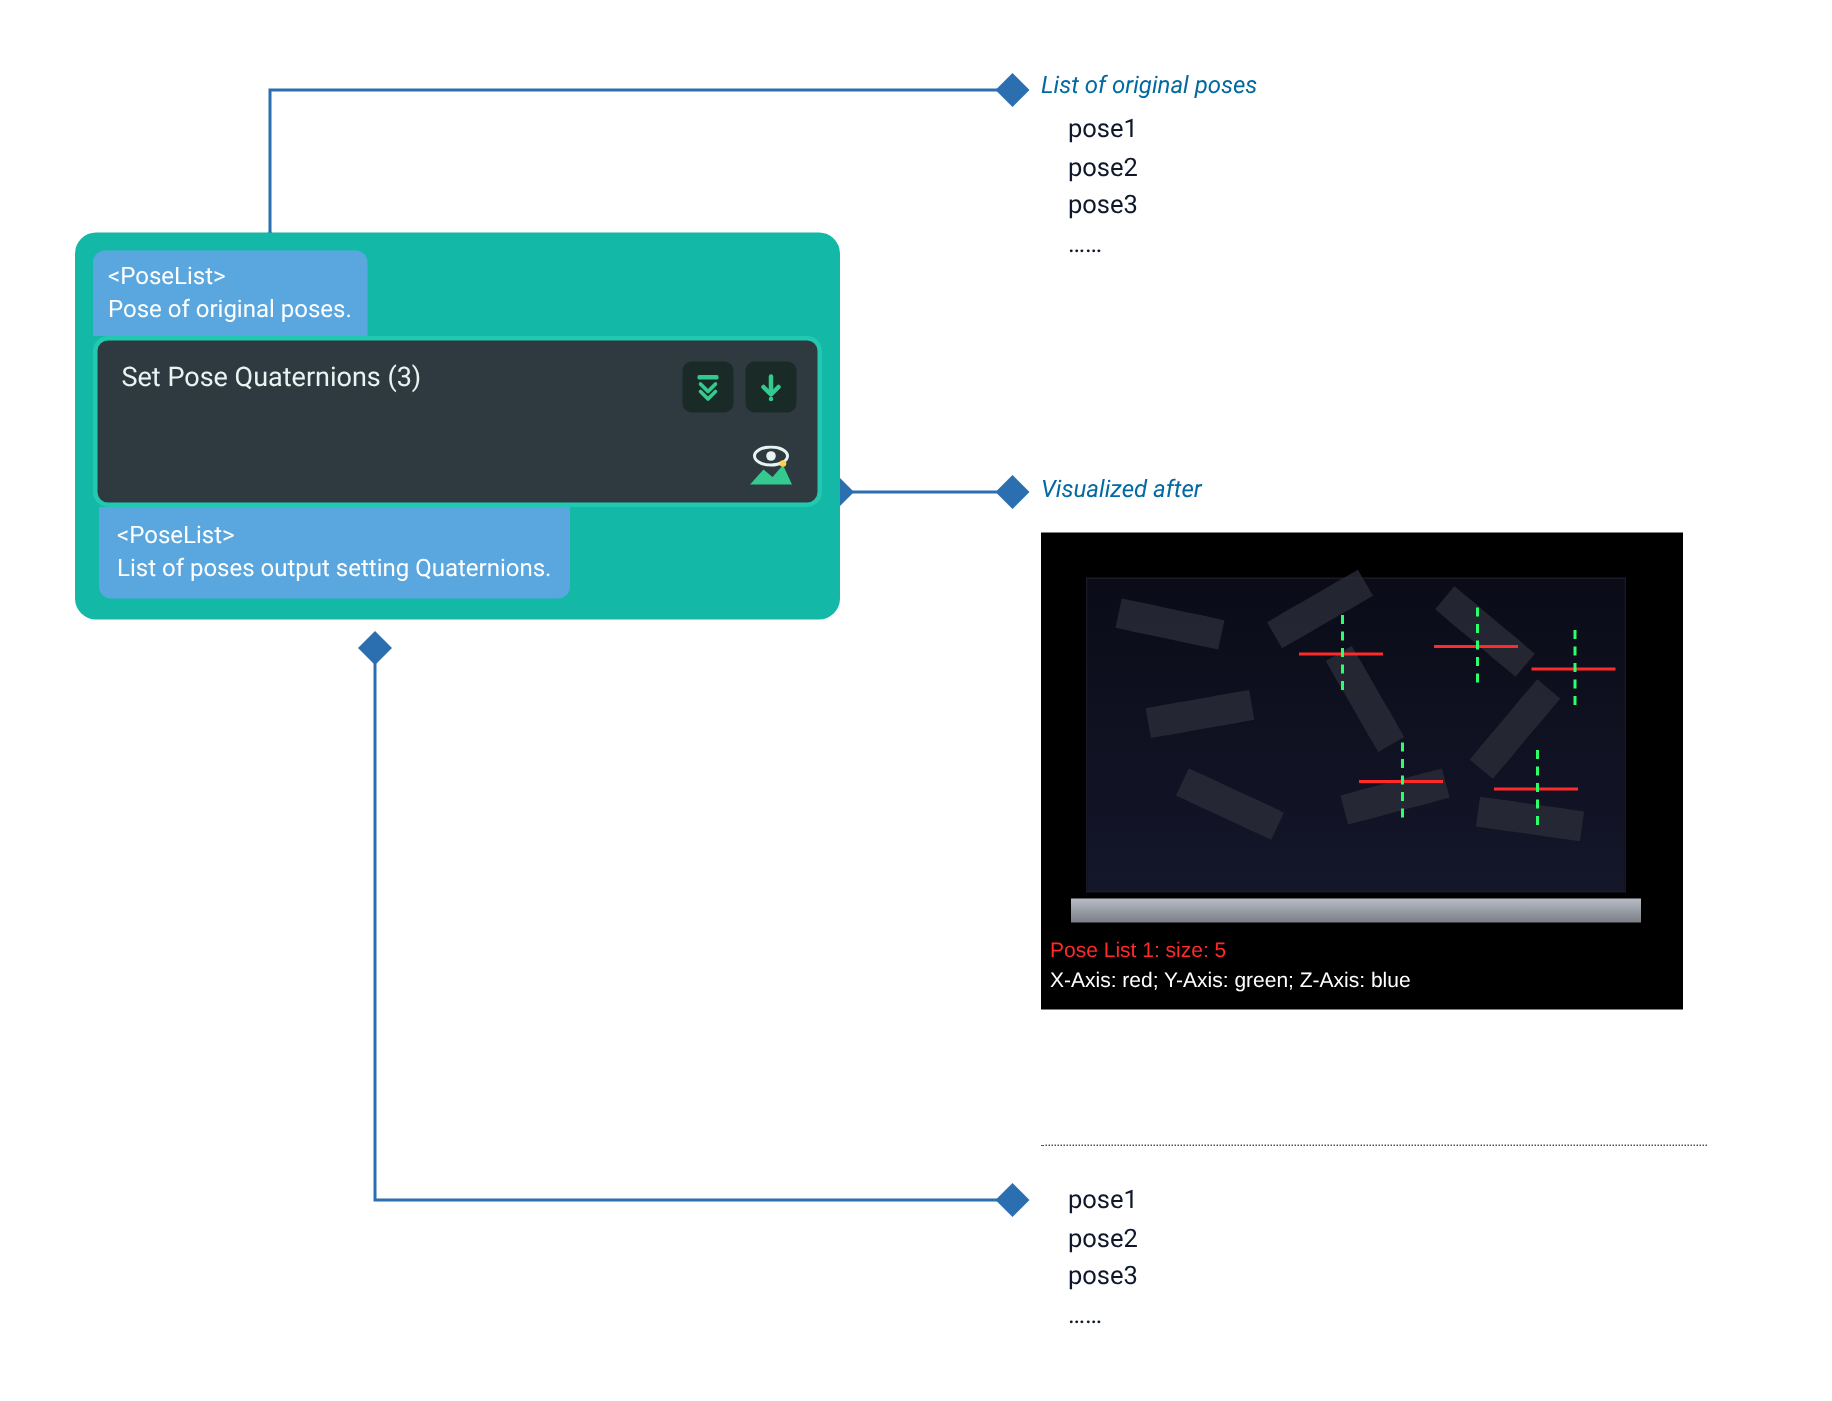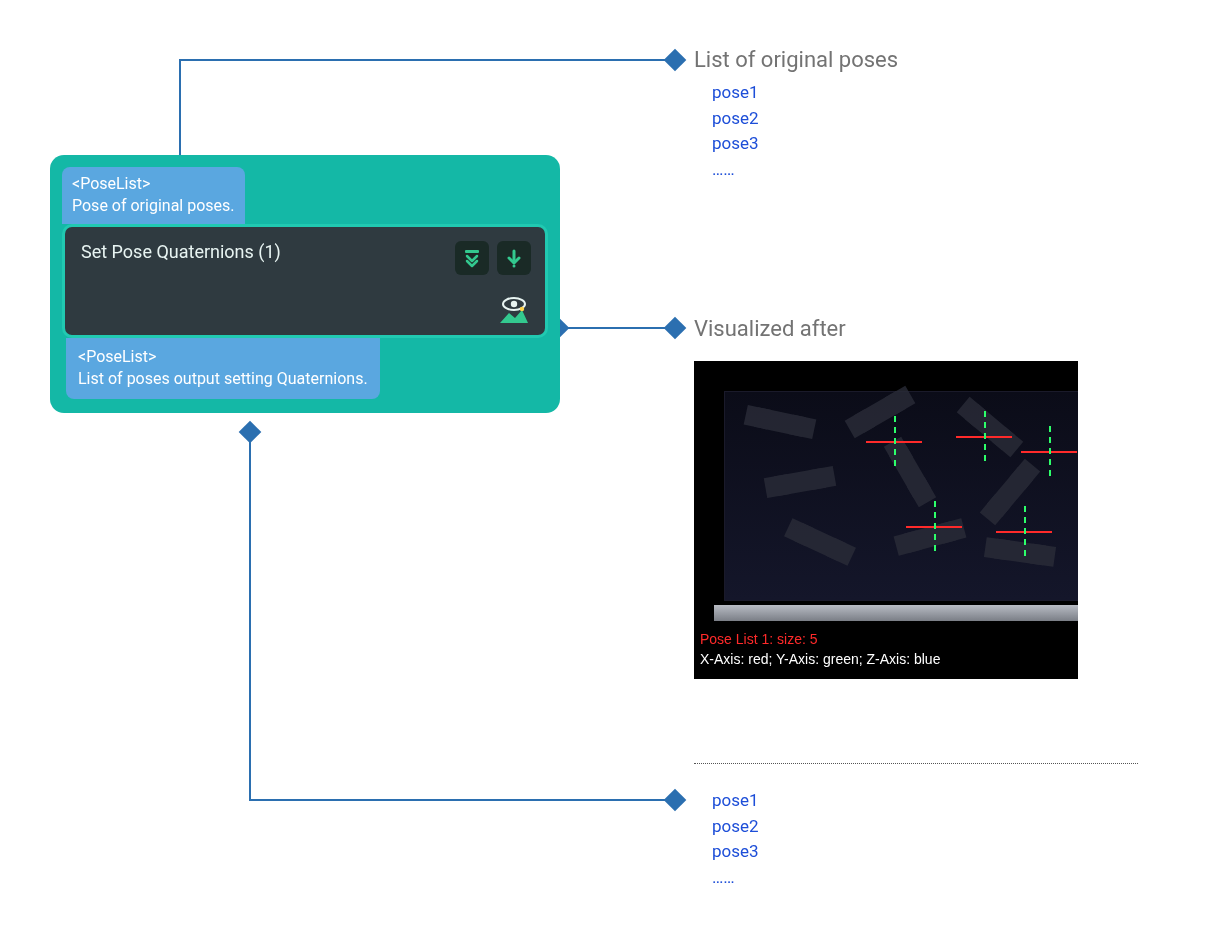--- a/index.html
+++ b/index.html
@@ -87,48 +87,49 @@
     display: inline-block;
   }
   .out-port .type { display: block; }
   .out-port .desc { display: block; }
 
   
   .callout {
     position: absolute;
   }
   .callout-title {
-    font-size: 22px;
-    color: #737373;
+    font-size: 16px;
+    color: #0369a1;
     font-weight: 400;
     margin-bottom: 8px;
+    font-style: italic;
   }
   .callout-list {
     font-size: 17px;
-    color: #1d4ed8;
+    color: #0f172a;
     line-height: 1.5;
     margin-left: 18px;
   }
 
   #callout-1 { left: 694px; top: 47px; width: 440px; }
   #callout-2 { left: 694px; top: 316px; width: 440px; }
   #callout-3 { left: 694px; top: 788px; width: 460px; }
 
   .divider {
     position: absolute;
     left: 694px;
     top: 763px;
     width: 444px;
     border-top: 1px dotted #555;
   }
 
   
   .viz-panel {
     margin-top: 20px;
-    width: 384px;
+    width: 428px;
     height: 318px;
     background: #000000;
     position: relative;
     overflow: hidden;
   }
   .viz-tray {
     position: absolute;
     left: 30px;
     top: 30px;
     width: 360px;
@@ -220,21 +221,21 @@
 <div class="node-block">
   <div class="port-row">
     <div class="port">
       <span class="type">&lt;PoseList&gt;</span>
       <span class="desc">Pose of original poses.</span>
     </div>
   </div>
 
   <div class="node-body">
     <div class="node-title-row">
-      <div class="node-title">Set Pose Quaternions (1)</div>
+      <div class="node-title">Set Pose Quaternions (3)</div>
       <div class="node-icons">
         <div class="icon-btn">
           <svg width="20" height="20" viewBox="0 0 20 20">
             <rect x="3" y="2" width="14" height="3" rx="1" fill="#33c98f"></rect>
             <path d="M5 8 L10 13 L15 8" stroke="#33c98f" stroke-width="2.5" fill="none" stroke-linecap="round" stroke-linejoin="round"></path>
             <path d="M5 13 L10 18 L15 13" stroke="#33c98f" stroke-width="2.5" fill="none" stroke-linecap="round" stroke-linejoin="round"></path>
           </svg>
         </div>
         <div class="icon-btn">
           <svg width="20" height="20" viewBox="0 0 20 20">

